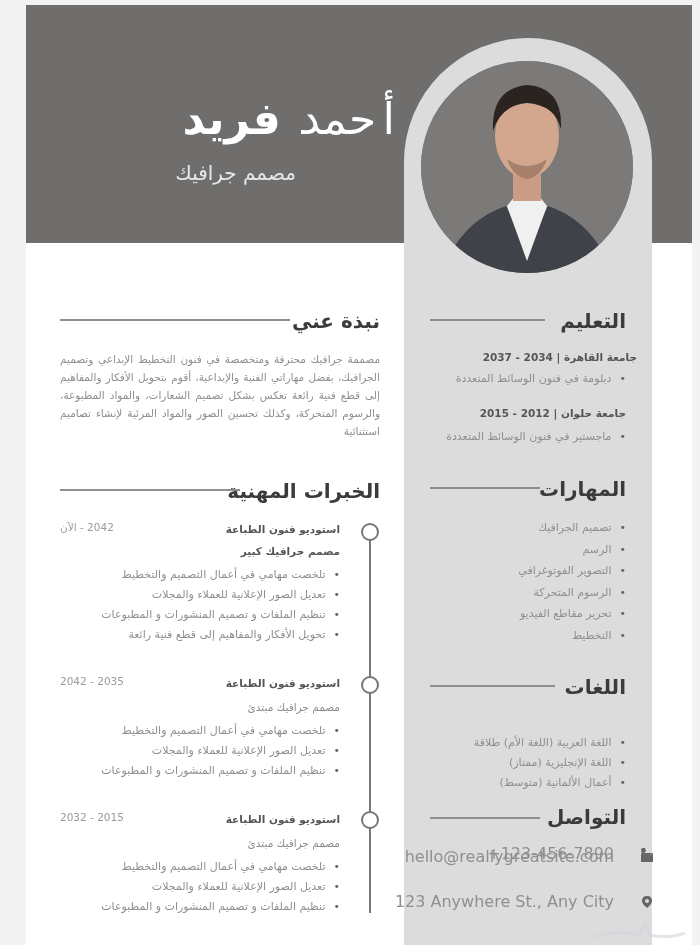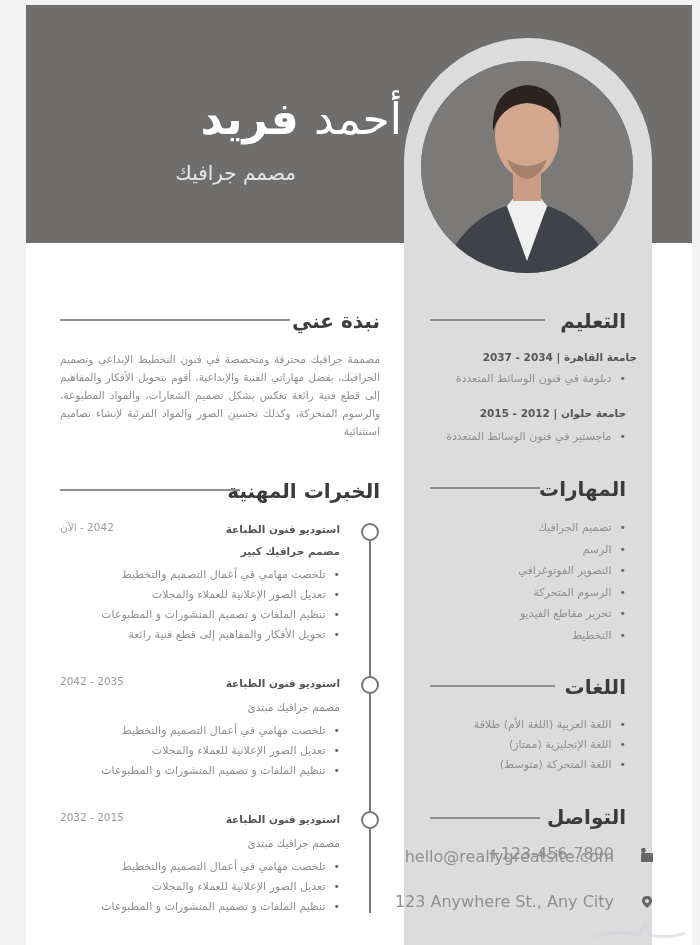--- a/index.html
+++ b/index.html
@@ -3,21 +3,21 @@
 <meta charset="utf-8">
 <style>
   * { box-sizing: border-box; margin: 0; padding: 0; }
   html, body { width: 700px; height: 945px; overflow: hidden; background: #f3f3f3; }
   body { font-family: "DejaVu Sans", sans-serif; position: relative; }
   .page { position: absolute; left: 26px; top: 5px; width: 666px; height: 940px; background: #ffffff; overflow: hidden; }
   .header-band { position: absolute; left: 0; top: 0; width: 666px; height: 238px; background: #6f6e6c; }
   .sidebar { position: absolute; left: 378px; top: 33px; width: 248px; height: 920px; background: #dcdcdc; border-radius: 124px 124px 0 0; }
   .photo { position: absolute; left: 395px; top: 56px; width: 212px; height: 212px; border-radius: 50%; overflow: hidden; background: #7a7978; }
   .name { position: absolute; right: 290px; top: 88px; color: #fff; font-size: 44px; font-weight: bold; direction: rtl; white-space: nowrap; letter-spacing: 0; }
-  .name .light { font-weight: normal; }
+  .name .light { font-weight: normal; font-family: Liberation Mono, monospace; }
   .job { position: absolute; right: 396px; top: 156px; color: #e8e8e8; font-size: 20px; direction: rtl; white-space: nowrap; }
   .sec-title { position: absolute; font-size: 20px; font-weight: bold; color: #3b3b3b; direction: rtl; white-space: nowrap; }
   .sec-line { position: absolute; height: 2px; background: #8e8e8e; }
   .txt { position: absolute; direction: rtl; color: #8a8a8a; font-size: 10.5px; white-space: nowrap; }
   .txt.dark { color: #555; font-weight: bold; }
   .para { position: absolute; left: 34px; top: 345px; width: 320px; direction: rtl; text-align: justify; color: #8f8f8f; font-size: 10.5px; line-height: 18px; }
   ul.bl { position: absolute; direction: rtl; list-style: none; color: #8f8f8f; font-size: 11px; line-height: 20px; }
   ul.bl li::before { content: "•"; color: #666; margin-left: 8px; }
   .timeline { position: absolute; left: 343px; top: 528px; width: 2px; height: 380px; background: #777; }
   .tnode { position: absolute; left: 335px; width: 18px; height: 18px; border: 2px solid #777; border-radius: 50%; background: #fff; }
@@ -116,24 +116,24 @@
     <li>تصميم الجرافيك</li>
     <li>الرسم</li>
     <li>التصوير الفوتوغرافي</li>
     <li>الرسوم المتحركة</li>
     <li>تحرير مقاطع الفيديو</li>
     <li>التخطيط</li>
   </ul>
 
   <div class="sec-title" style="right:66px; top:670px;">اللغات</div>
   <div class="sec-line" style="left:404px; top:680px; width:125px;"></div>
-  <ul class="bl" style="right:66px; top:710px;">
+  <ul class="bl" style="right:66px; top:728px;">
     <li>اللغة العربية (اللغة الأم) طلاقة</li>
     <li>اللغة الإنجليزية (ممتاز)</li>
-    <li>اللغة المتحركة (متوسط)</li>
+    <li>أعمال الألمانية (متوسط)</li>
   </ul>
 
   <div class="sec-title" style="right:66px; top:800px;">التواصل</div>
   <div class="sec-line" style="left:404px; top:812px; width:110px;"></div>
   <div class="contact-row" style="top:842px;">
     <span>hello@reallygreatsite.com</span>
     <svg class="cicon" viewBox="0 0 14 14">
         <rect x="1" y="3" width="12" height="9" fill="#666"></rect>
         <path d="M1 3 L7 8 L13 3" stroke="#999" fill="none"></path>
       </svg>

